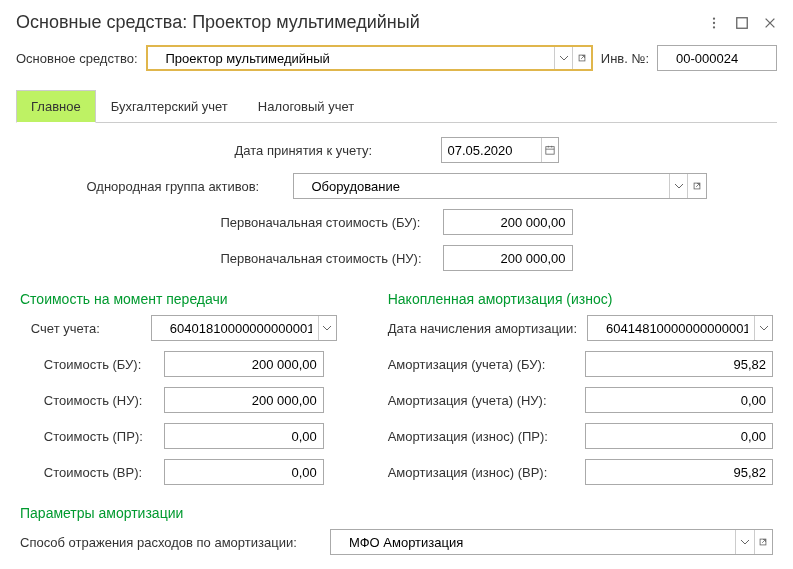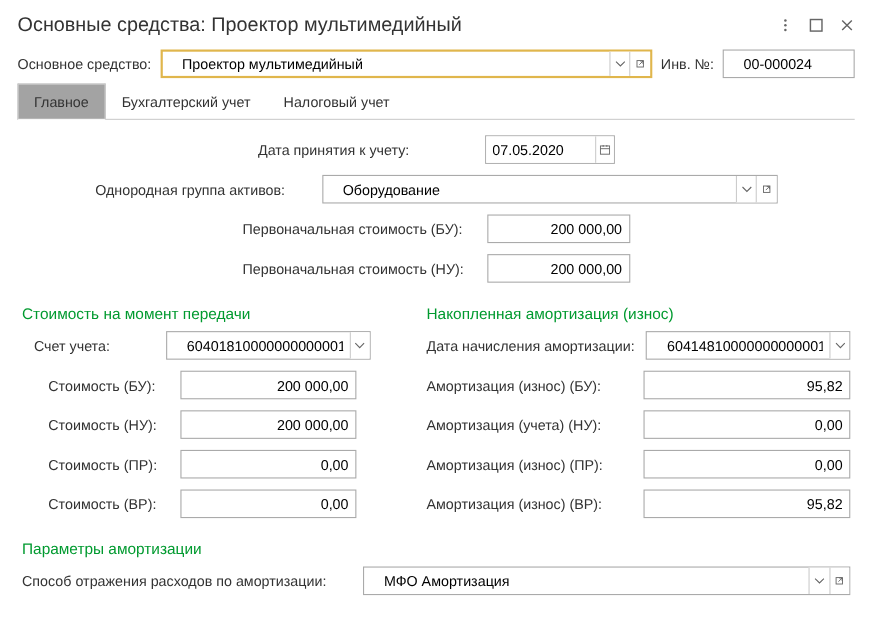--- a/index.html
+++ b/index.html
@@ -35,21 +35,21 @@
     align-items: center;
     justify-content: center;
     cursor: pointer;
     color: #666;
   }
 
   .row {
     display: flex;
     align-items: center;
     gap: 8px;
-    margin-bottom: 4px;
+    margin-bottom: 18px;
   }
   .label {
     color: #333;
     white-space: nowrap;
   }
 
   .input-combo {
     display: flex;
     border: 1px solid #aaa;
     height: 26px;
@@ -88,21 +88,21 @@
     border: 1px solid transparent;
     border-bottom: none;
     cursor: pointer;
     color: #333;
     position: relative;
     top: 1px;
   }
   .tab.active {
     border-color: #ccc;
     border-bottom: 1px solid #fff;
-    background: #a3a3a3;
+    background: #bef264;
   }
 
   .form-body {
     padding: 0 4px;
   }
   .form-row {
     display: flex;
     align-items: center;
     margin-bottom: 10px;
     gap: 10px;
@@ -287,21 +287,21 @@
         <div class="input-combo" style="width:186px">
           <input value="60414810000000000001" style="">
           <div class="combo-btn">
               <svg viewBox="0 0 10 10">
                 <path d="M1 3 L5 7 L9 3" fill="none" stroke="#666" stroke-width="1"></path>
               </svg>
             </div>
         </div>
       </div>
       <div class="form-row">
-        <span class="label">Амортизация (износ) (БУ):</span>
+        <span class="label">Амортизация (учета) (БУ):</span>
         <input class="num-input" value="95,82" style="">
       </div>
       <div class="form-row">
         <span class="label">Амортизация (учета) (НУ):</span>
         <input class="num-input" value="0,00" style="">
       </div>
       <div class="form-row">
         <span class="label">Амортизация (износ) (ПР):</span>
         <input class="num-input" value="0,00" style="">
       </div>

